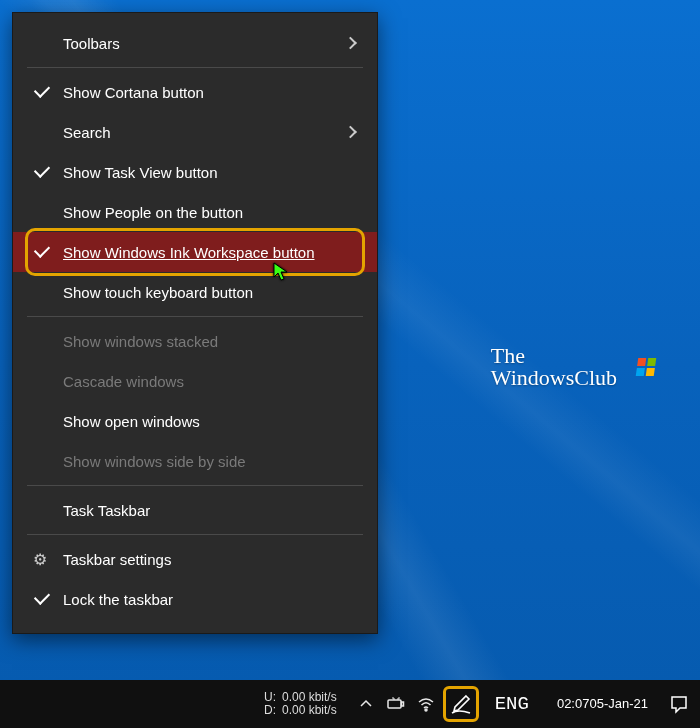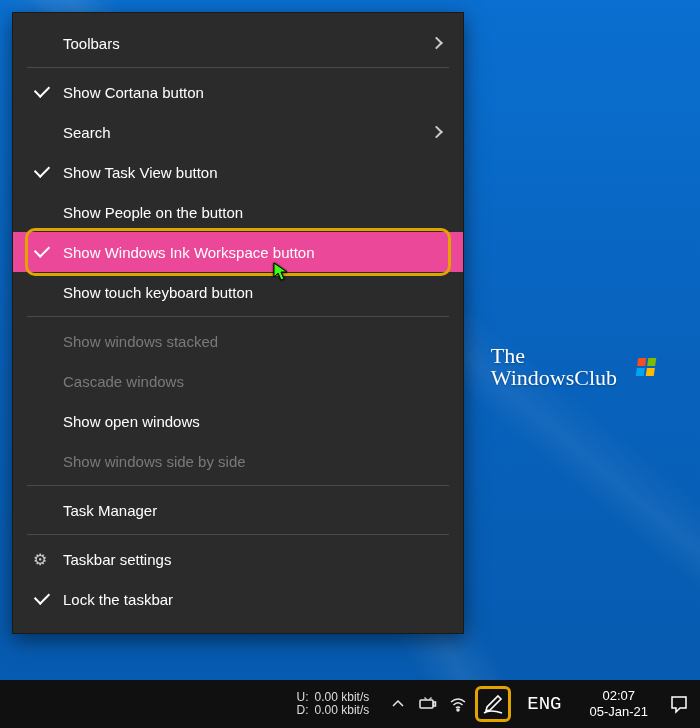--- a/index.html
+++ b/index.html
@@ -34,21 +34,21 @@
       linear-gradient(#f25022,#f25022) 0 0/8px 8px no-repeat,
       linear-gradient(#7fba00,#7fba00) 10px 0/8px 8px no-repeat,
       linear-gradient(#00a4ef,#00a4ef) 0 10px/8px 8px no-repeat,
       linear-gradient(#ffb900,#ffb900) 10px 10px/8px 8px no-repeat;
     transform:skewX(-8deg);
   }
 
   
   .context-menu {
     position:absolute; left:12px; top:12px;
-    width:452px;
+    width:366px;
     background:#2b2b2b;
     color:#fff;
     padding:10px 0 14px 0;
     box-shadow:0 6px 20px rgba(0,0,0,.5);
     border:1px solid #1a1a1a;
   }
   .menu-item {
     display:flex; align-items:center;
     height:40px;
     padding:0 20px 0 50px;
@@ -64,21 +64,21 @@
   .menu-item.checked::before {
     content:""; position:absolute; left:22px; top:50%;
     width:12px; height:7px; border-left:2px solid #fff; border-bottom:2px solid #fff;
     transform:translateY(-75%) rotate(-45deg);
   }
   .menu-item.gear::before {
     content:"⚙"; position:absolute; left:20px; top:50%;
     transform:translateY(-50%); font-size:16px; color:#ccc;
   }
   .menu-item.disabled { color:#7a7a7a; }
-  .menu-item.hovered { background:#ec4899; }
+  .menu-item.hovered { background:#7f1d1d;text-decoration:underline; }
   .menu-sep {
     height:1px; background:#4a4a4a;
     margin:4px 14px;
   }
   .highlight-ring {
     position:absolute; left:12px; right:12px;
     border:3px solid #e4a400; border-radius:10px;
     pointer-events:none;
   }
   .cursor-arrow {
@@ -110,21 +110,21 @@
     width:32px; height:32px; display:flex; align-items:center; justify-content:center;
     position:relative;
   }
   .ink-highlight {
     position:absolute; inset:-2px;
     border:3px solid #e4a400; border-radius:6px;
     pointer-events:none;
   }
   .lang { padding:0 18px; font-size:19px;font-family:Liberation Mono, monospace; }
   .clock {
-    display:flex; flex-direction:column; align-items:center;
+    display:flex; align-items:center;
     padding:0 10px; line-height:1.2; font-size:13px;
   }
   .action-center {
     width:42px; height:48px; display:flex; align-items:center; justify-content:center;
   }
   .action-center svg { width:20px; height:20px; stroke:#fff; fill:none; stroke-width:1.5;}
 </style>
 </head>
 <body>
 
@@ -188,21 +188,21 @@
   <div class="menu-item">
     <span>Show open windows</span>
   </div>
   <div class="menu-item disabled">
     <span>Show windows side by side</span>
   </div>
 
   <div class="menu-sep"></div>
 
   <div class="menu-item">
-    <span>Task Manager</span>
+    <span>Task Taskbar</span>
   </div>
 
   <div class="menu-sep"></div>
 
   <div class="menu-item gear">
     <span>Taskbar settings</span>
   </div>
   <div class="menu-item checked">
     <span>Lock the taskbar</span>
   </div>

